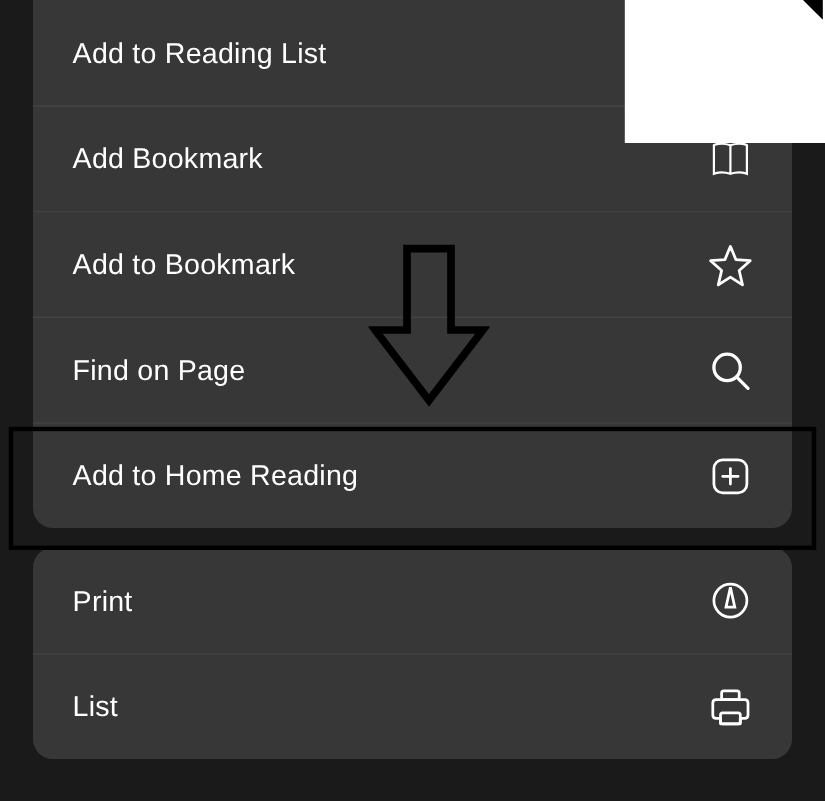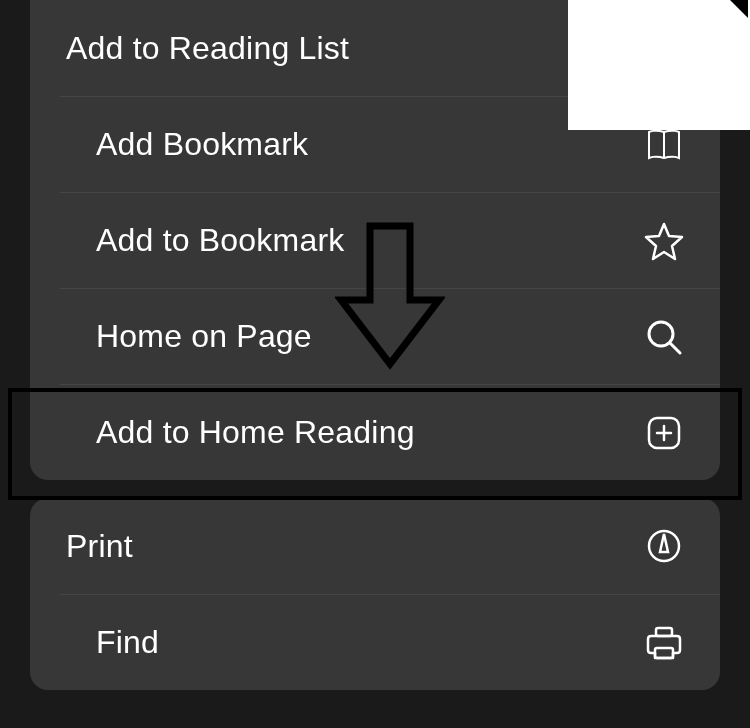--- a/index.html
+++ b/index.html
@@ -31,25 +31,24 @@
     .row {
       display: flex;
       align-items: center;
       justify-content: space-between;
       height: 96px;
       padding: 0 36px;
       cursor: pointer;
     }
     .row + .row {
       border-top: 1px solid rgba(255,255,255,0.07);
-      margin-left: 30px;
     }
     .label {
       color: #ffffff;
-      font-size: 32px;
+      font-size: 26px;
       font-weight: 400;
       letter-spacing: 0.2px;
     }
     .icon {
       width: 40px;
       height: 40px;
       display: flex;
       align-items: center;
       justify-content: center;
       flex-shrink: 0;
@@ -122,21 +121,21 @@
     <div class="row">
       <span class="label">Add to Bookmark</span>
       <span class="icon">
         <svg width="40" height="40" viewBox="0 0 40 40" fill="none" stroke="#ffffff" stroke-width="2.5" stroke-linejoin="round">
           <path d="M20 3 L25 15 L38 16 L28 25 L31 38 L20 31 L9 38 L12 25 L2 16 L15 15 Z"></path>
         </svg>
       </span>
     </div>
 
     <div class="row">
-      <span class="label">Home on Page</span>
+      <span class="label">Find on Page</span>
       <span class="icon">
         <svg width="38" height="38" viewBox="0 0 38 38" fill="none" stroke="#ffffff" stroke-width="3" stroke-linecap="round">
           <circle cx="16" cy="16" r="12"></circle>
           <path d="M25 25 L35 35"></path>
         </svg>
       </span>
     </div>
 
     <div class="row">
       <span class="label">Add to Home Reading</span>
@@ -156,21 +155,21 @@
       <span class="label">Print</span>
       <span class="icon">
         <svg width="36" height="36" viewBox="0 0 36 36" fill="none" stroke="#ffffff" stroke-width="2.5">
           <circle cx="18" cy="18" r="15"></circle>
           <path d="M18 6 L14 24 L22 24 Z" fill="none"></path>
         </svg>
       </span>
     </div>
 
     <div class="row">
-      <span class="label">Find</span>
+      <span class="label">List</span>
       <span class="icon">
         <svg width="38" height="38" viewBox="0 0 38 38" fill="none" stroke="#ffffff" stroke-width="2.5" stroke-linejoin="round">
           <rect x="11" y="4" width="16" height="8" rx="2"></rect>
           <path d="M6 12 L32 12 C34 12 35 13 35 15 L35 26 C35 28 34 29 32 29 L28 29 L28 34 L10 34 L10 29 L6 29 C4 29 3 28 3 26 L3 15 C3 13 4 12 6 12 Z"></path>
           <rect x="10" y="24" width="18" height="10" rx="2"></rect>
         </svg>
       </span>
     </div>
 
   </div>

